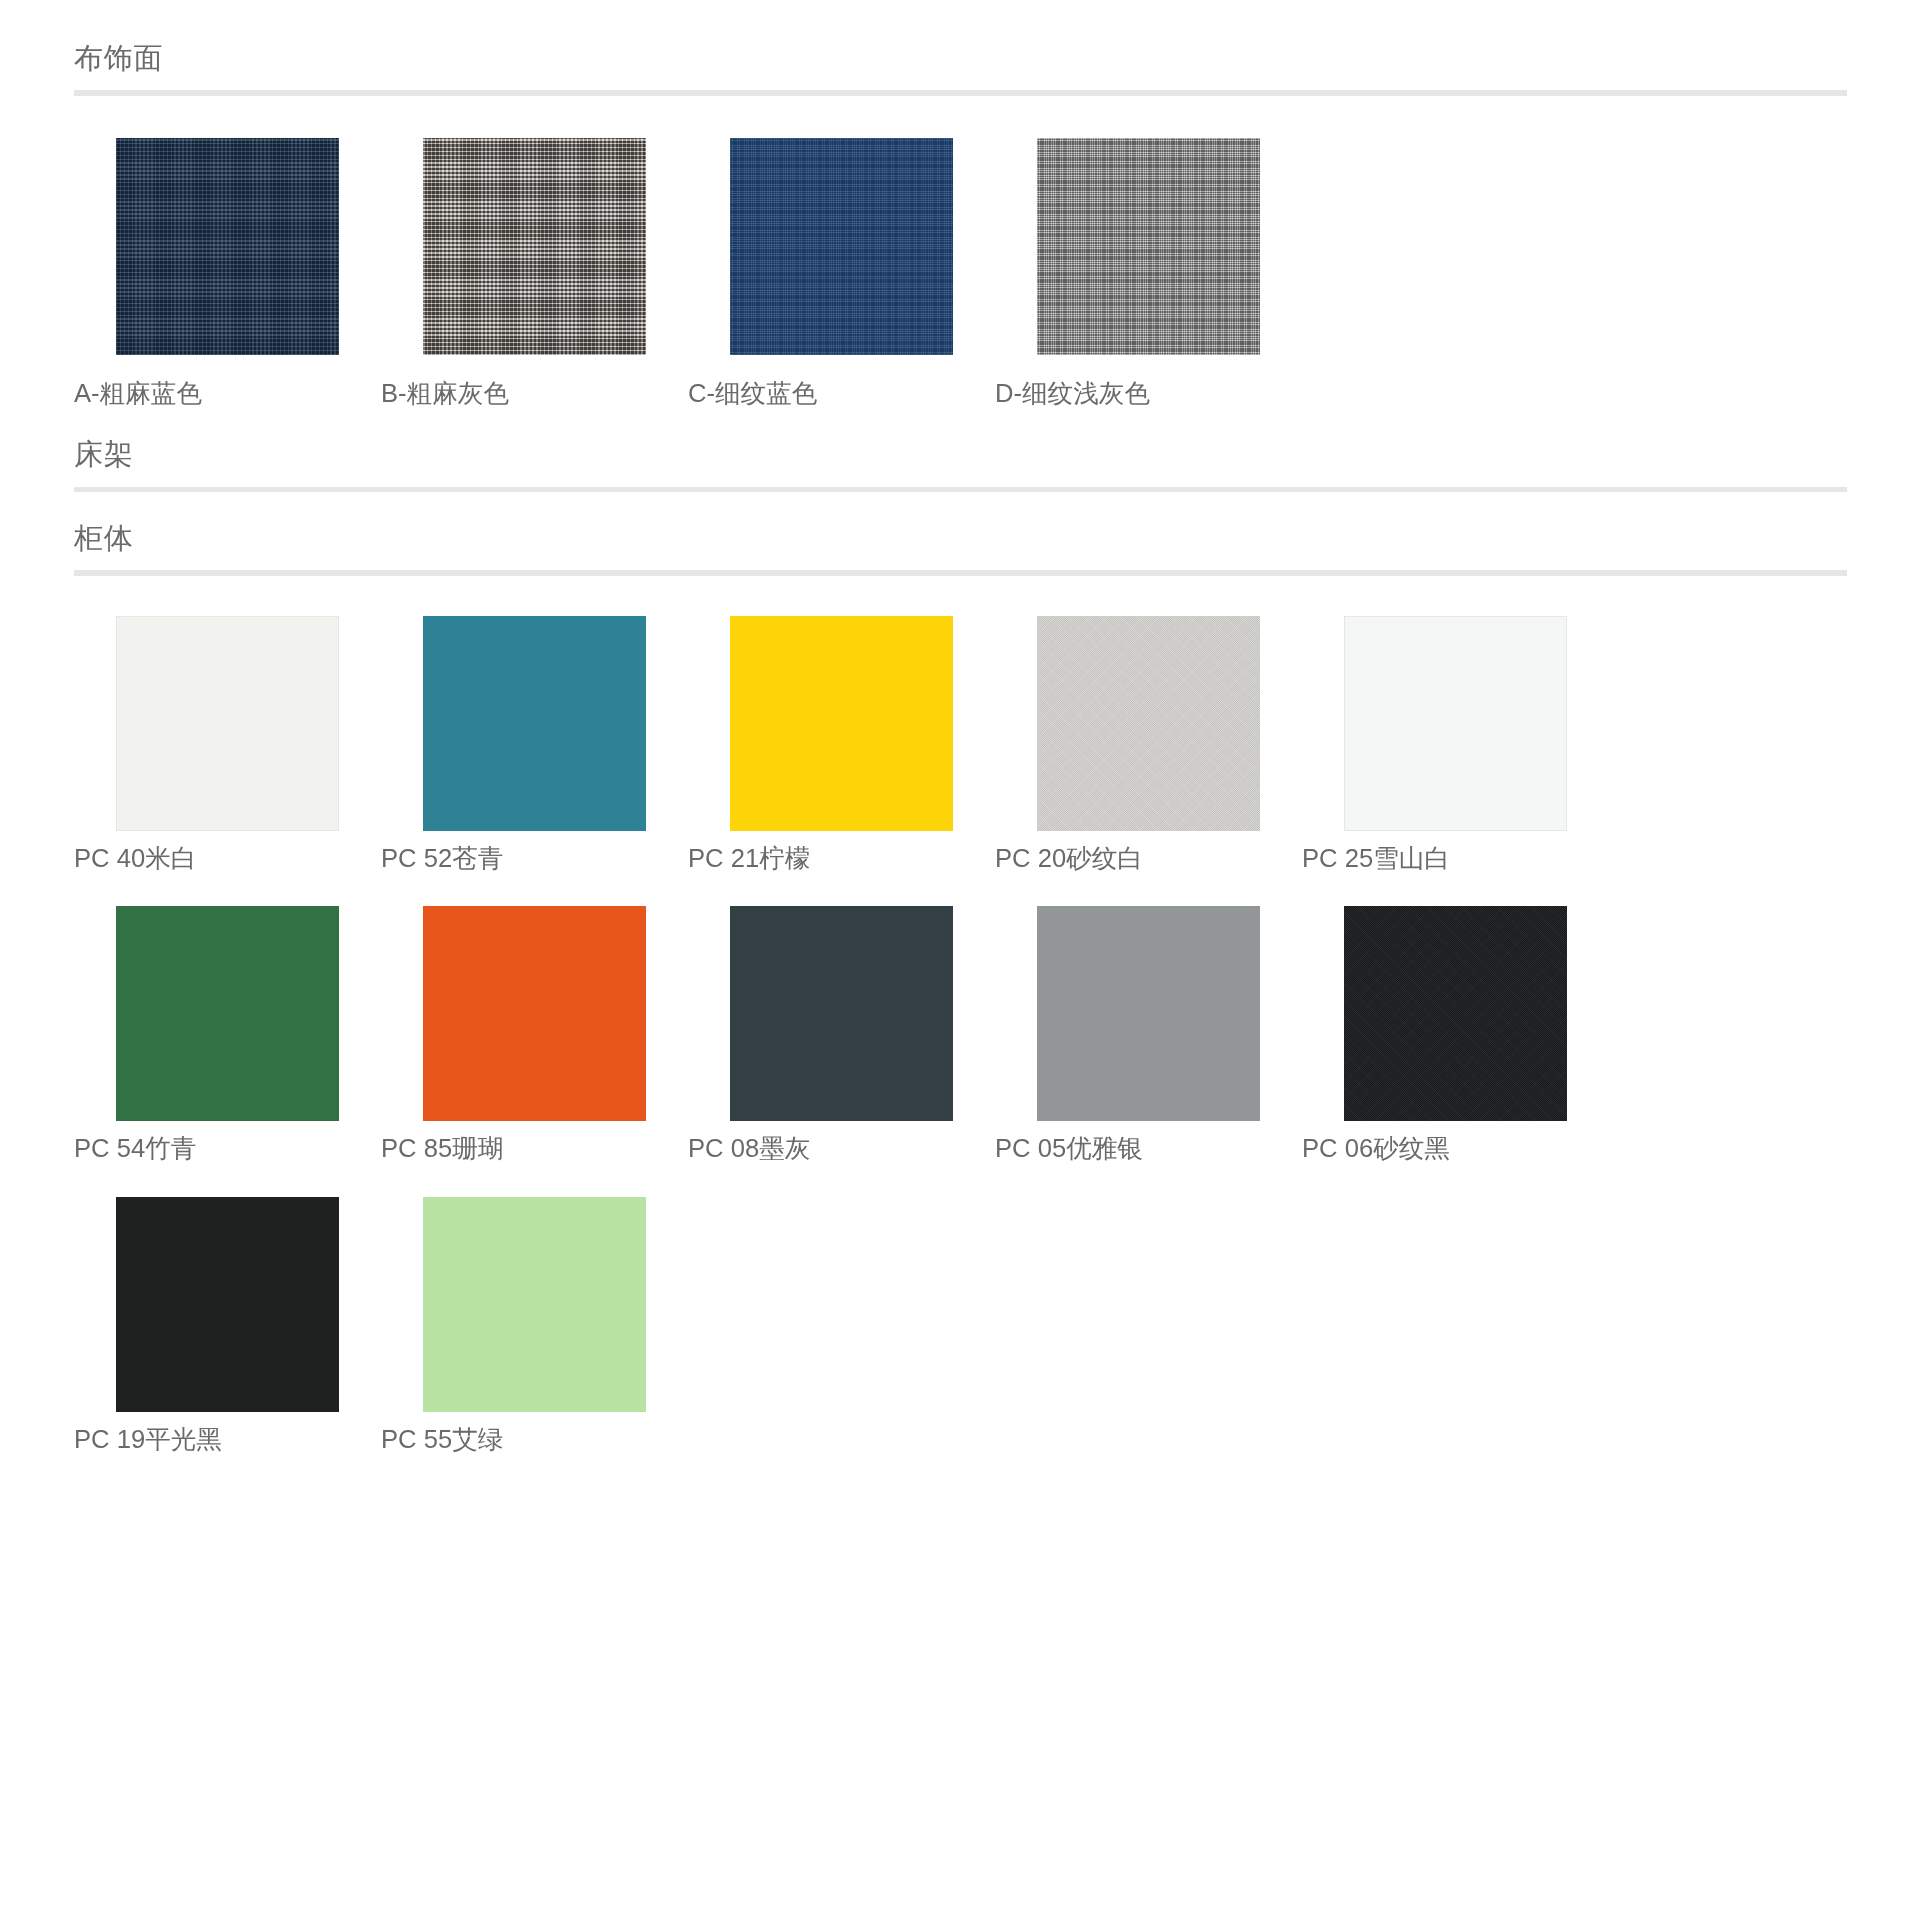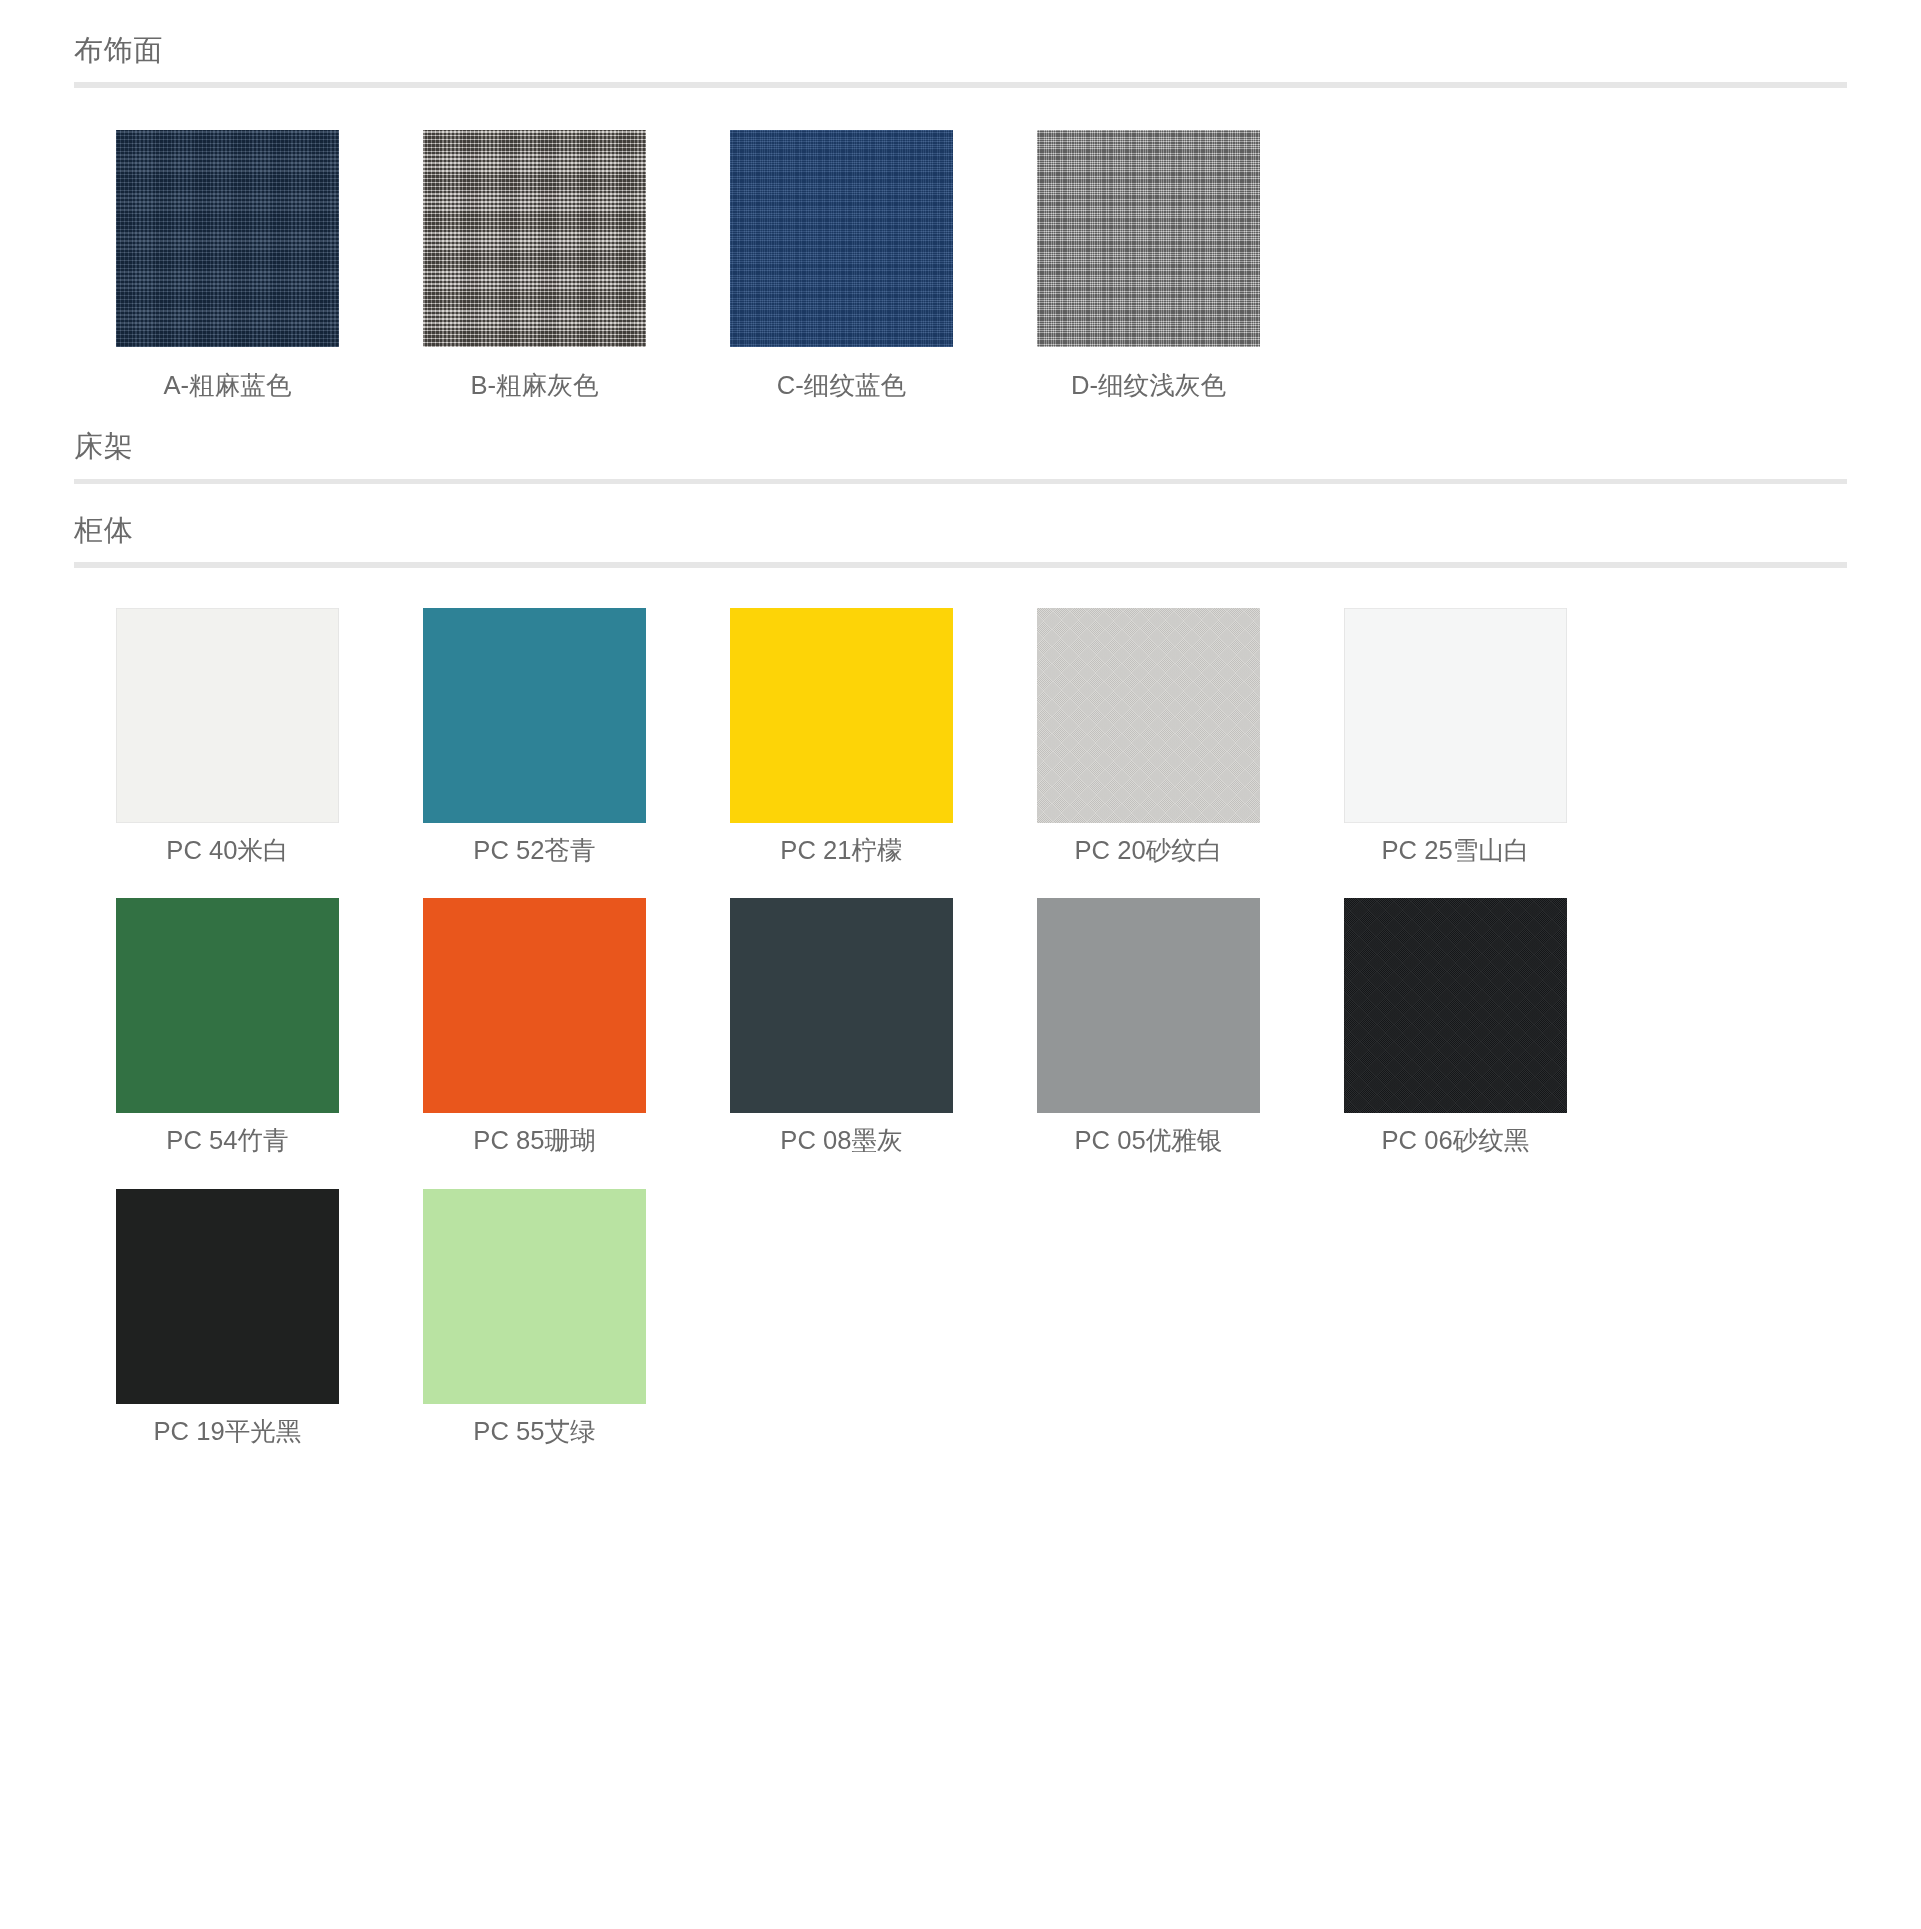--- a/index.html
+++ b/index.html
@@ -13,21 +13,21 @@
     font-family: "Liberation Sans", "DejaVu Sans", sans-serif;
     color: #5a5a5a;
     overflow: hidden;
   }
 
   .page {
     position: relative;
     width: 1921px;
     height: 1930px;
     box-sizing: border-box;
-    padding: 4px 74px;
+    padding: 12px 74px;
   }
 
   
   .section { margin: 0; }
   .section-head {
     padding-top: 28px;
   }
   .section-title {
     font-size: 29px;
     line-height: 1.25;
@@ -52,21 +52,21 @@
     box-sizing: border-box;
   }
   .swatch {
     position: relative;
     overflow: hidden;
     background-repeat: repeat;
   }
   .swatch.bordered { box-shadow: inset 0 0 0 0.8px #e3e3e3; }
 
   .label {
-    text-align: center;
+    text-align: left;
     font-size: 25.6px;
     line-height: 1.2;
     color: #6a6a6a;
     white-space: pre;
     font-weight: 400;
   }
 
   
   .fabric .cell { width: 307px; }
   .fabric .swatch { width: 223px; height: 217px; margin: 0 auto; }

